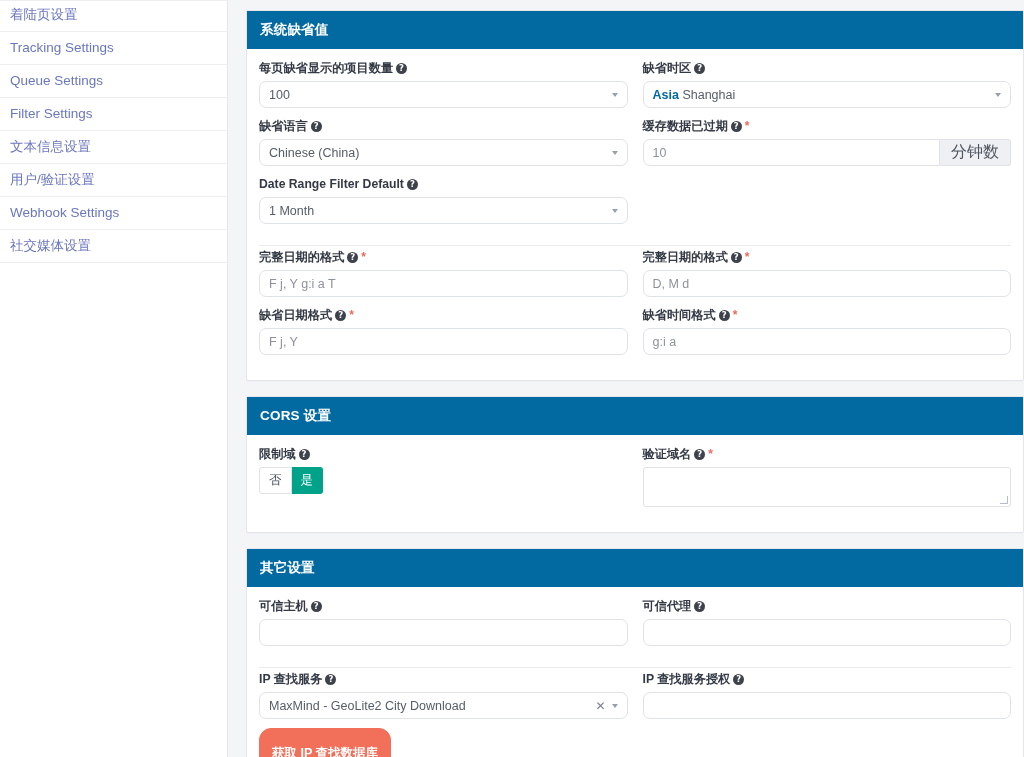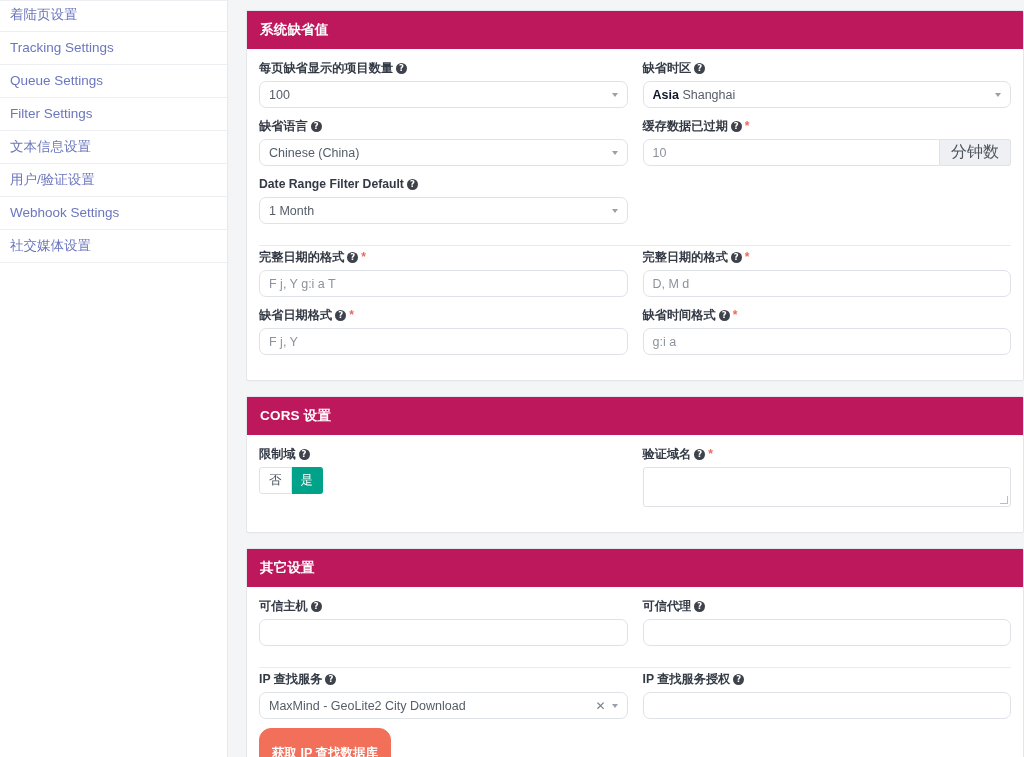--- a/index.html
+++ b/index.html
@@ -41,21 +41,21 @@
     min-width: 0;
   }
   .card {
     background: #ffffff;
     border: 1px solid #e4e6eb;
     border-radius: 2px;
     margin-bottom: 15px;
     box-shadow: 0 1px 1px rgba(0,0,0,0.02);
   }
   .card-head {
-    background: #be185d;
+    background: #0369a1;
     color: #ffffff;
     font-size: 13.5px;
     font-weight: bold;
     padding: 10px 13px;
     letter-spacing: .2px;
   }
   .card-body { padding: 12px 12px 14px 12px; }
 
   .row { display: flex; gap: 15px; }
   .col { flex: 1 1 0; min-width: 0; }
@@ -98,21 +98,21 @@
     color: #555d68;
     padding: 0 9px;
     display: flex;
     align-items: center;
     position: relative;
     cursor: pointer;
     font-family: "Liberation Sans", sans-serif;
   }
   .ctl.inp { cursor: text; color: #8c929c; }
   .ctl .val { flex: 1 1 auto; overflow: hidden; white-space: nowrap; text-overflow: ellipsis; }
-  .ctl .val b { font-weight: bold; color: #0f172a; }
+  .ctl .val b { font-weight: bold; color: #0369a1; }
   .caret {
     width: 0; height: 0;
     border-left: 3.5px solid transparent;
     border-right: 3.5px solid transparent;
     border-top: 4px solid #9aa0ab;
     margin-left: 6px;
     flex: 0 0 auto;
   }
   .clearx {
     flex: 0 0 auto;

